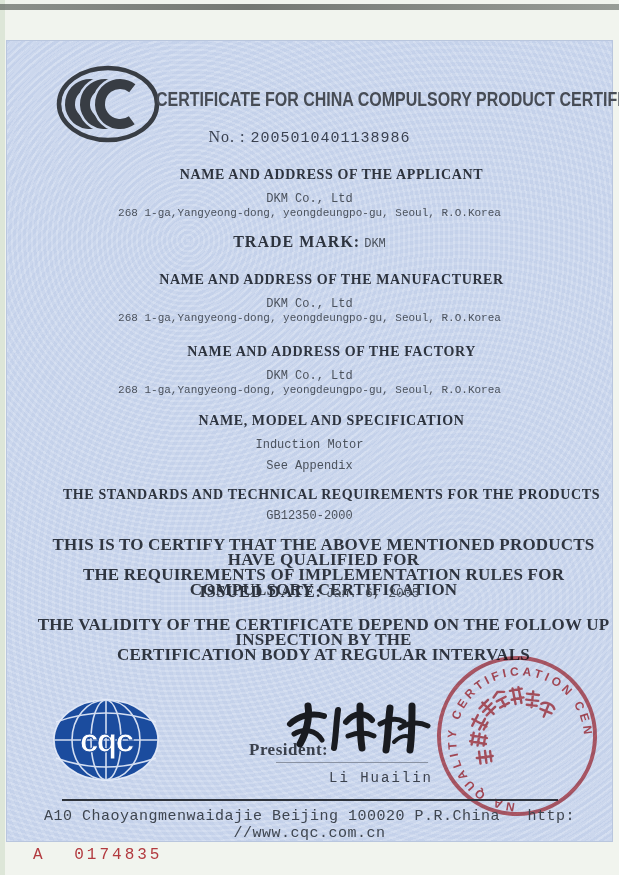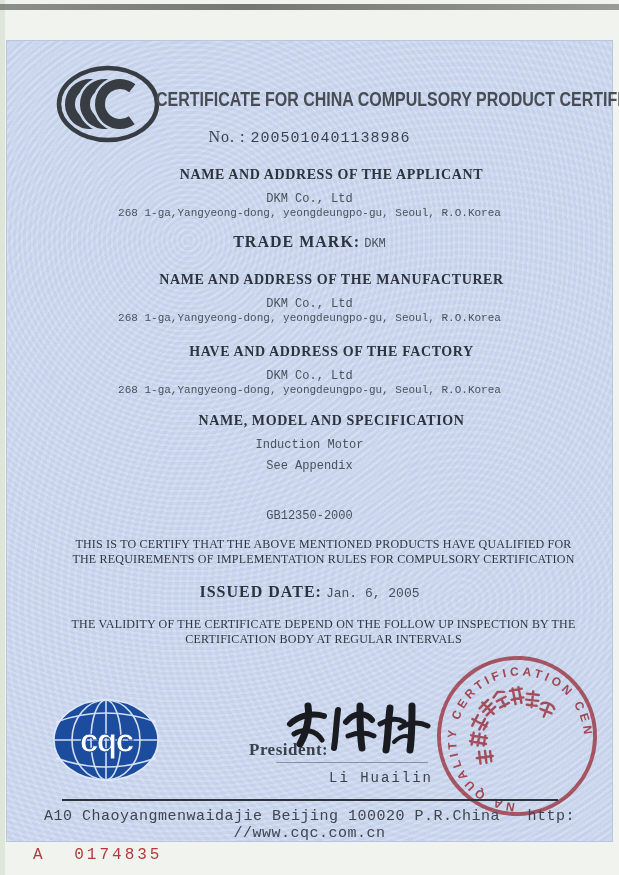--- a/index.html
+++ b/index.html
@@ -35,22 +35,22 @@
   .value-md { font-size:12px; }
   .cert-title {
     left:150px; top:48px; width:460px;
     font-family:"Liberation Sans", sans-serif; font-weight:bold;
     font-size:20px; color:#474c55; white-space:nowrap;
     transform:scaleX(.80); transform-origin:left center;
   }
   .no-line { top:88px; font-size:16px; color:#3a4150; letter-spacing:1px; font-family:"Liberation Serif", serif; }
   .no-line .value { font-size:15px; letter-spacing:1px; color:#3a4150; }
   .statement {
-    font-family:"Liberation Serif", serif; font-weight:normal;
-    font-size:12px; color:#2f3540; line-height:15px; letter-spacing:.2px;padding-left:28px;
+    font-family:"Liberation Serif", serif; font-weight:bold;
+    font-size:17px; color:#2f3540; line-height:15px; letter-spacing:.2px;padding-left:28px;
   }
   .inline-label { font-family:"Liberation Serif", serif; font-weight:bold; font-size:16px; letter-spacing:1px; color:#2d333e; }
   .president-label { left:199px; top:700px; font-size:17px; color:#3a404c; letter-spacing:.5px; }
   .sig-underline { left:270px; top:722px; width:152px; height:1px; background:#8a93a3; }
   .president-name {
     left:295px; top:730px; width:160px; text-align:center;
     font-family:"Liberation Mono", monospace; font-size:14px; color:#3b414d; letter-spacing:2px;
   }
   .footer-rule { left:56px; top:759px; width:496px; height:2px; background:#2e333b; }
   .footer-text {
@@ -103,28 +103,29 @@
 
   <div class="abs center" style="top:193px">
     <span class="inline-label">TRADE MARK:</span>
     <span class="value value-md">DKM</span>
   </div>
 
   <div class="abs center heading" style="top:232px">NAME AND ADDRESS OF THE MANUFACTURER</div>
   <div class="abs center value value-md" style="top:257px">DKM Co., Ltd</div>
   <div class="abs center value" style="top:272px">268 1-ga,Yangyeong-dong, yeongdeungpo-gu, Seoul, R.O.Korea</div>
 
-  <div class="abs center heading" style="top:304px">HAVE AND ADDRESS OF THE FACTORY</div>
+  <div class="abs center heading" style="top:304px">NAME AND ADDRESS OF THE FACTORY</div>
   <div class="abs center value value-md" style="top:329px">DKM Co., Ltd</div>
   <div class="abs center value" style="top:344px">268 1-ga,Yangyeong-dong, yeongdeungpo-gu, Seoul, R.O.Korea</div>
 
   <div class="abs center heading" style="top:373px">NAME, MODEL AND SPECIFICATION</div>
   <div class="abs center value value-md" style="top:398px">Induction Motor</div>
   <div class="abs center value value-md" style="top:419px">See Appendix</div>
 
+  <div class="abs center heading" style="top:447px">THE STANDARDS AND TECHNICAL REQUIREMENTS FOR THE PRODUCTS</div>
   <div class="abs center value value-md" style="top:469px">GB12350-2000</div>
 
   <div class="abs center statement" style="top:497px">
     <div>THIS IS TO CERTIFY THAT THE ABOVE MENTIONED PRODUCTS HAVE QUALIFIED FOR</div>
     <div>THE REQUIREMENTS OF IMPLEMENTATION RULES FOR COMPULSORY CERTIFICATION</div>
   </div>
 
   <div class="abs center" style="top:543px">
     <span class="inline-label">ISSUED DATE:</span>
     <span class="value" style="font-size:13px">Jan. 6, 2005</span>

